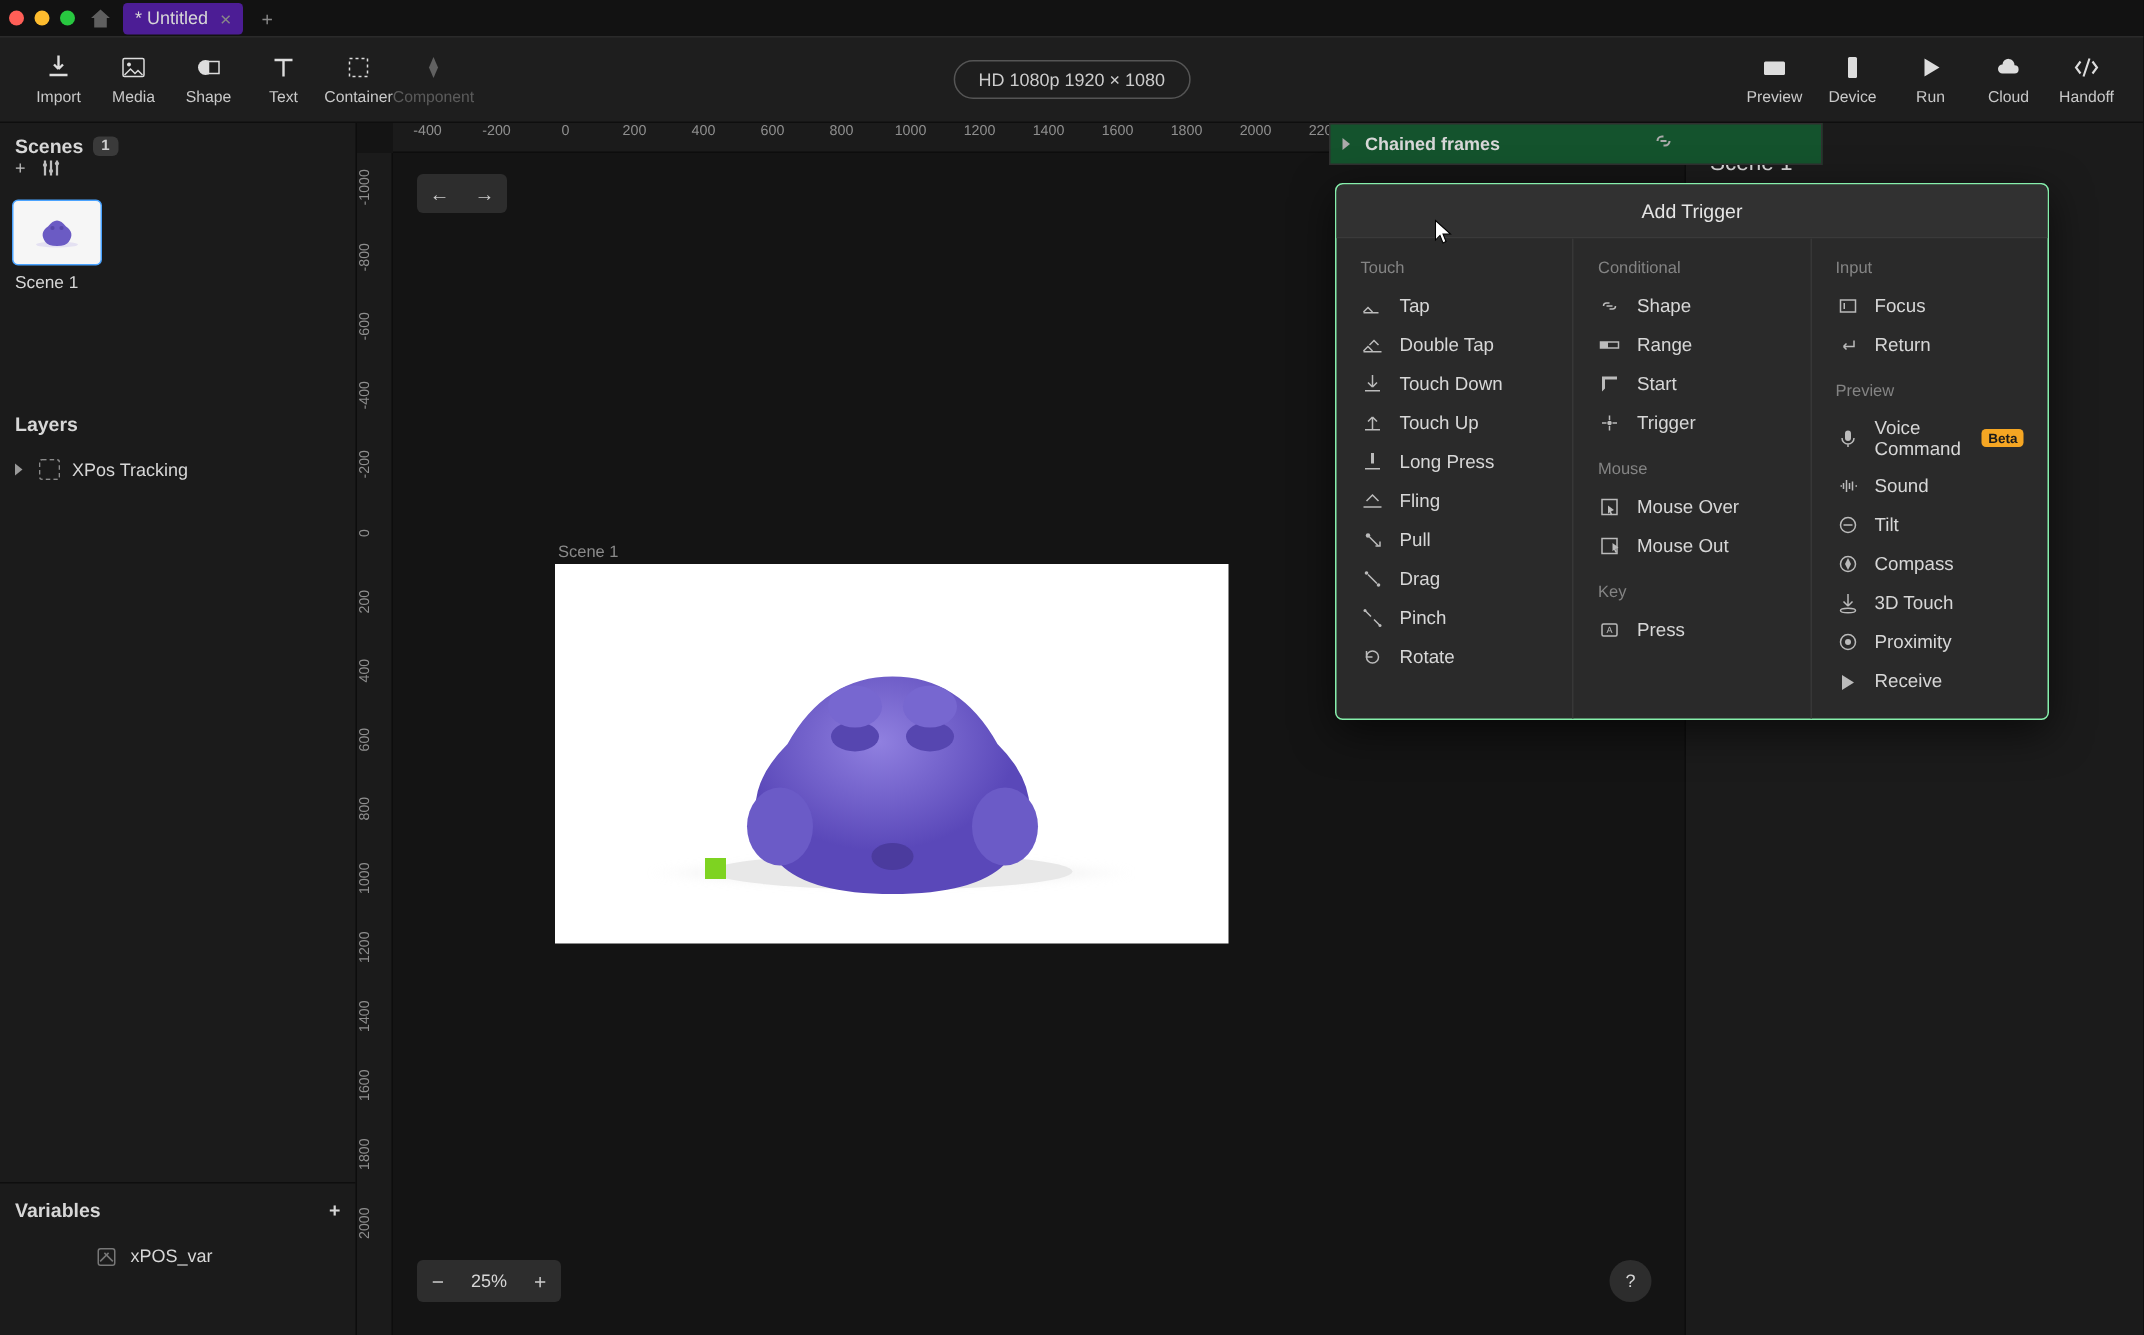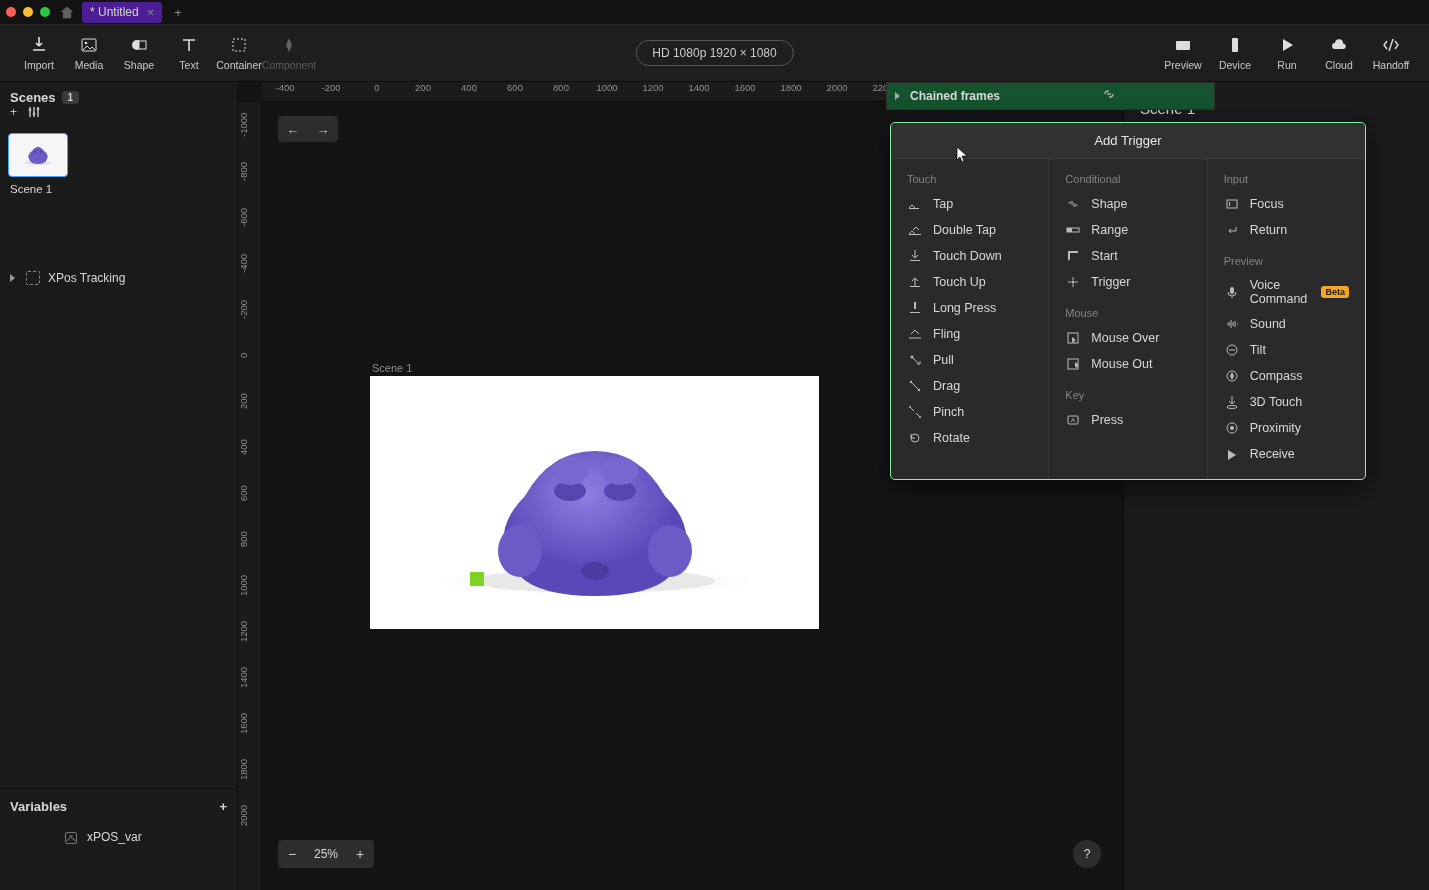--- a/index.html
+++ b/index.html
@@ -241,20 +241,21 @@
           <ellipse cx="20" cy="22" rx="14" ry="2" fill="#e4e1f2"></ellipse>
           <path d="M12 20q-4-6 2-10 3-4 6-4t6 4q6 4 2 10-2 3-8 3t-8-3z" fill="#6b5bc4"></path>
           <circle cx="17" cy="11" r="1.4" fill="#5747aa"></circle>
           <circle cx="23" cy="11" r="1.4" fill="#5747aa"></circle>
         </svg>
     </div>
     <div class="thumb-label">Scene 1</div>
 
     <div style="flex:0 0 60px"></div>
 
+    <div class="lyr-hd">Layers</div>
     <div class="layer-row">
       <div class="tri"></div>
       <div class="sq"></div>
       <span>XPos Tracking</span>
     </div>
 
     <div style="flex:1"></div>
 
     <div class="vars">
       <div class="vars-hd">

